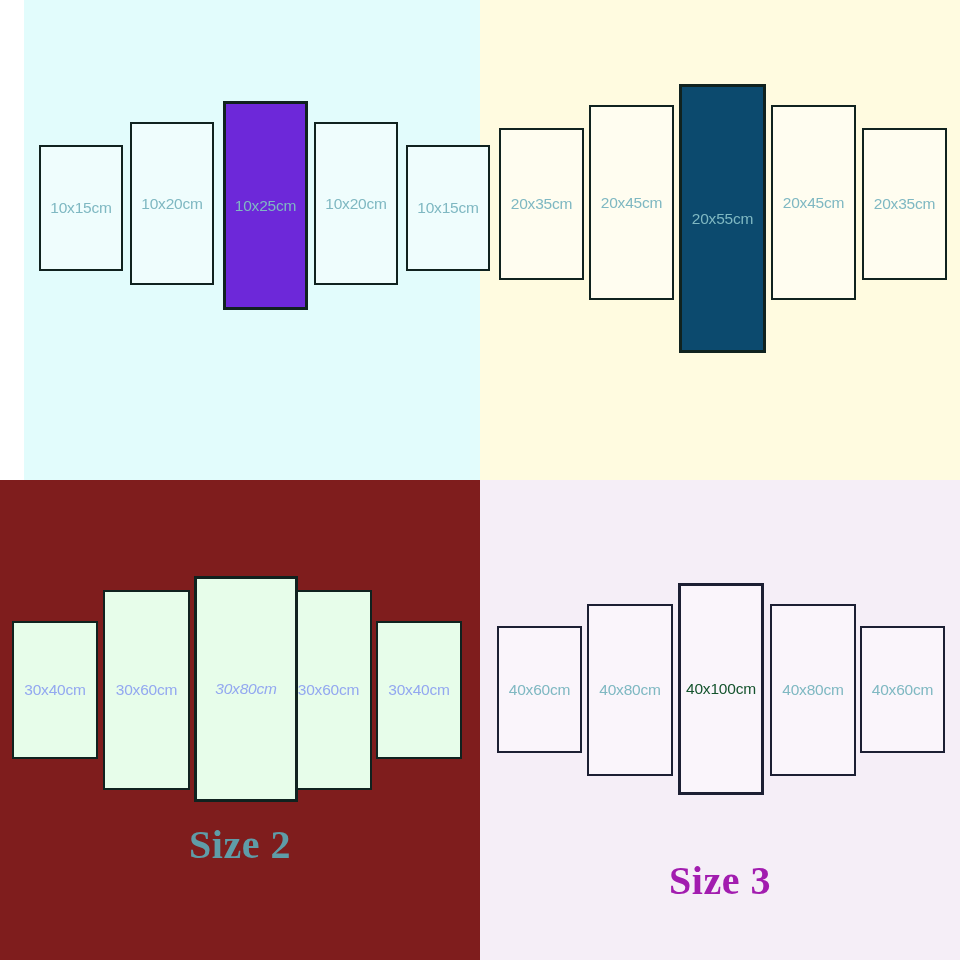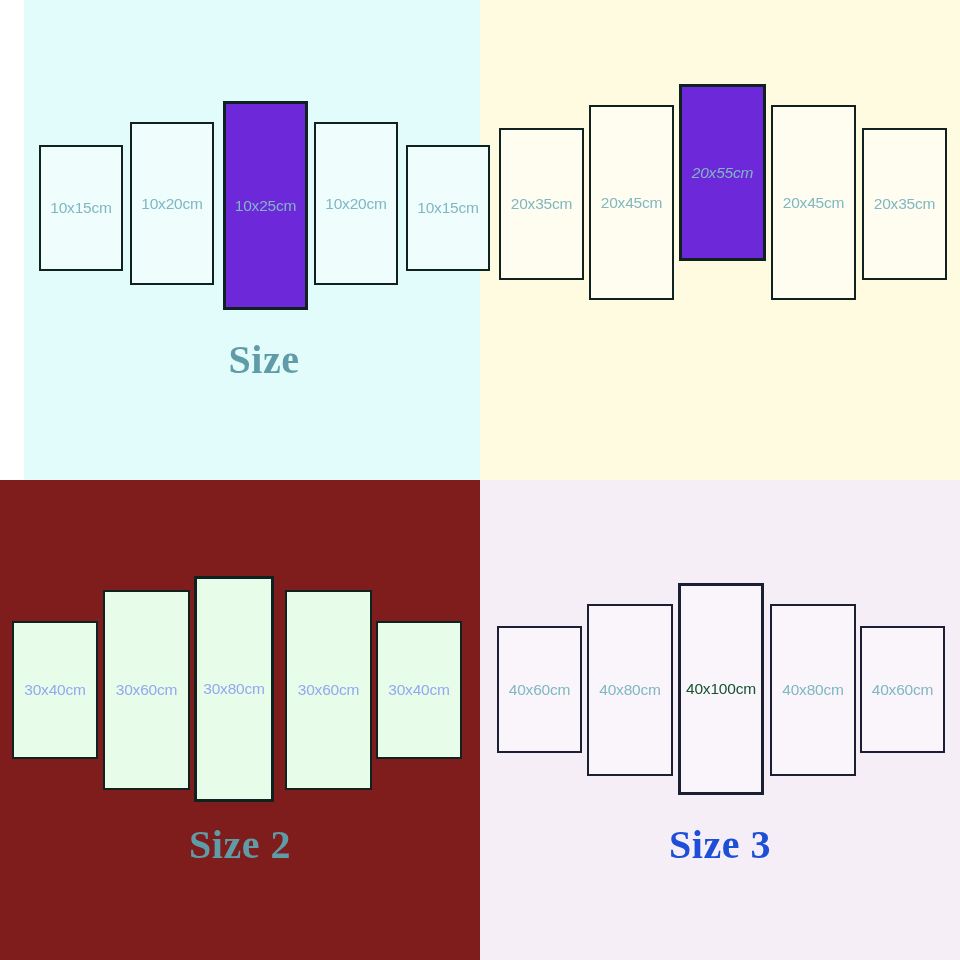--- a/index.html
+++ b/index.html
@@ -83,50 +83,49 @@
         <div class="frame" style="left: 199px; top: 101px; width: 85px; height: 209px; border: 3px solid rgb(16, 34, 31); background: #6d28d9; z-index: 5;">
           <span class="frame-label" style="color: rgb(127, 184, 194);">10x25cm</span>
         </div>
         <div class="frame" style="left: 290px; top: 122px; width: 84px; height: 163px; border: 2px solid rgb(16, 34, 31); background: rgb(239, 253, 253); z-index: 1;">
           <span class="frame-label" style="color: rgb(127, 184, 194);">10x20cm</span>
         </div>
         <div class="frame" style="left: 382px; top: 145px; width: 84px; height: 126px; border: 2px solid rgb(16, 34, 31); background: rgb(239, 253, 253); z-index: 1;">
           <span class="frame-label" style="color: rgb(127, 184, 194);">10x15cm</span>
         </div>
       </div>
-      <div class="panel-title" style="color: rgb(95, 156, 168);">Size</div>
     </div>
     <div class="panel q2" style="background: rgb(255, 251, 224);">
       <div class="frames">
         <div class="frame" style="left: 19px; top: 128px; width: 85px; height: 152px; border: 2px solid rgb(16, 34, 31); background: rgb(255, 253, 240); z-index: 1;">
           <span class="frame-label" style="color: rgb(127, 184, 194);">20x35cm</span>
         </div>
         <div class="frame" style="left: 109px; top: 105px; width: 85px; height: 195px; border: 2px solid rgb(16, 34, 31); background: rgb(255, 253, 240); z-index: 1;">
           <span class="frame-label" style="color: rgb(127, 184, 194);">20x45cm</span>
         </div>
-        <div class="frame" style="left: 199px; top: 84px; width: 87px; height: 177px; border: 3px solid rgb(16, 34, 31); background: #6d28d9; z-index: 5; font-style: italic;">
+        <div class="frame" style="left: 199px; top: 84px; width: 87px; height: 269px; border: 3px solid rgb(16, 34, 31); background: #0c4a6e; z-index: 5;">
           <span class="frame-label" style="color: rgb(127, 184, 194);">20x55cm</span>
         </div>
         <div class="frame" style="left: 291px; top: 105px; width: 85px; height: 195px; border: 2px solid rgb(16, 34, 31); background: rgb(255, 253, 240); z-index: 1;">
           <span class="frame-label" style="color: rgb(127, 184, 194);">20x45cm</span>
         </div>
         <div class="frame" style="left: 382px; top: 128px; width: 85px; height: 152px; border: 2px solid rgb(16, 34, 31); background: rgb(255, 253, 240); z-index: 1;">
           <span class="frame-label" style="color: rgb(127, 184, 194);">20x35cm</span>
         </div>
       </div>
     </div>
     <div class="panel q3" style="background: #7f1d1d;">
       <div class="frames">
         <div class="frame" style="left: 12px; top: 141px; width: 86px; height: 138px; border: 2px solid rgb(16, 34, 31); background: rgb(231, 253, 234); z-index: 1;">
           <span class="frame-label" style="color: rgb(147, 168, 240);">30x40cm</span>
         </div>
         <div class="frame" style="left: 103px; top: 110px; width: 87px; height: 200px; border: 2px solid rgb(16, 34, 31); background: rgb(231, 253, 234); z-index: 1;">
           <span class="frame-label" style="color: rgb(147, 168, 240);">30x60cm</span>
         </div>
-        <div class="frame" style="left: 194px; top: 96px; width: 80px; height: 226px; border: 3px solid rgb(16, 34, 31); background: rgb(231, 253, 234); z-index: 5;">
+        <div class="frame" style="left: 194px; top: 96px; width: 104px; height: 226px; border: 3px solid rgb(16, 34, 31); background: rgb(231, 253, 234); z-index: 5; font-style: italic;">
           <span class="frame-label" style="color: rgb(147, 168, 240);">30x80cm</span>
         </div>
         <div class="frame" style="left: 285px; top: 110px; width: 87px; height: 200px; border: 2px solid rgb(16, 34, 31); background: rgb(231, 253, 234); z-index: 1;">
           <span class="frame-label" style="color: rgb(147, 168, 240);">30x60cm</span>
         </div>
         <div class="frame" style="left: 376px; top: 141px; width: 86px; height: 138px; border: 2px solid rgb(16, 34, 31); background: rgb(231, 253, 234); z-index: 1;">
           <span class="frame-label" style="color: rgb(147, 168, 240);">30x40cm</span>
         </div>
       </div>
       <div class="panel-title" style="color: rgb(95, 156, 168);">Size 2</div>
@@ -142,15 +141,15 @@
         <div class="frame" style="left: 198px; top: 103px; width: 86px; height: 212px; border: 3px solid rgb(28, 31, 51); background: rgb(250, 245, 251); z-index: 5;">
           <span class="frame-label" style="color: #14532d;">40x100cm</span>
         </div>
         <div class="frame" style="left: 290px; top: 124px; width: 86px; height: 172px; border: 2px solid rgb(28, 31, 51); background: rgb(250, 245, 251); z-index: 1;">
           <span class="frame-label" style="color: rgb(127, 184, 194);">40x80cm</span>
         </div>
         <div class="frame" style="left: 380px; top: 146px; width: 85px; height: 127px; border: 2px solid rgb(28, 31, 51); background: rgb(250, 245, 251); z-index: 1;">
           <span class="frame-label" style="color: rgb(127, 184, 194);">40x60cm</span>
         </div>
       </div>
-      <div class="panel-title" style="color: #1d4ed8;">Size 3</div>
+      <div class="panel-title" style="color: #a21caf; margin-top: 36px;">Size 3</div>
     </div>
   </div>
 
 </body></html>

